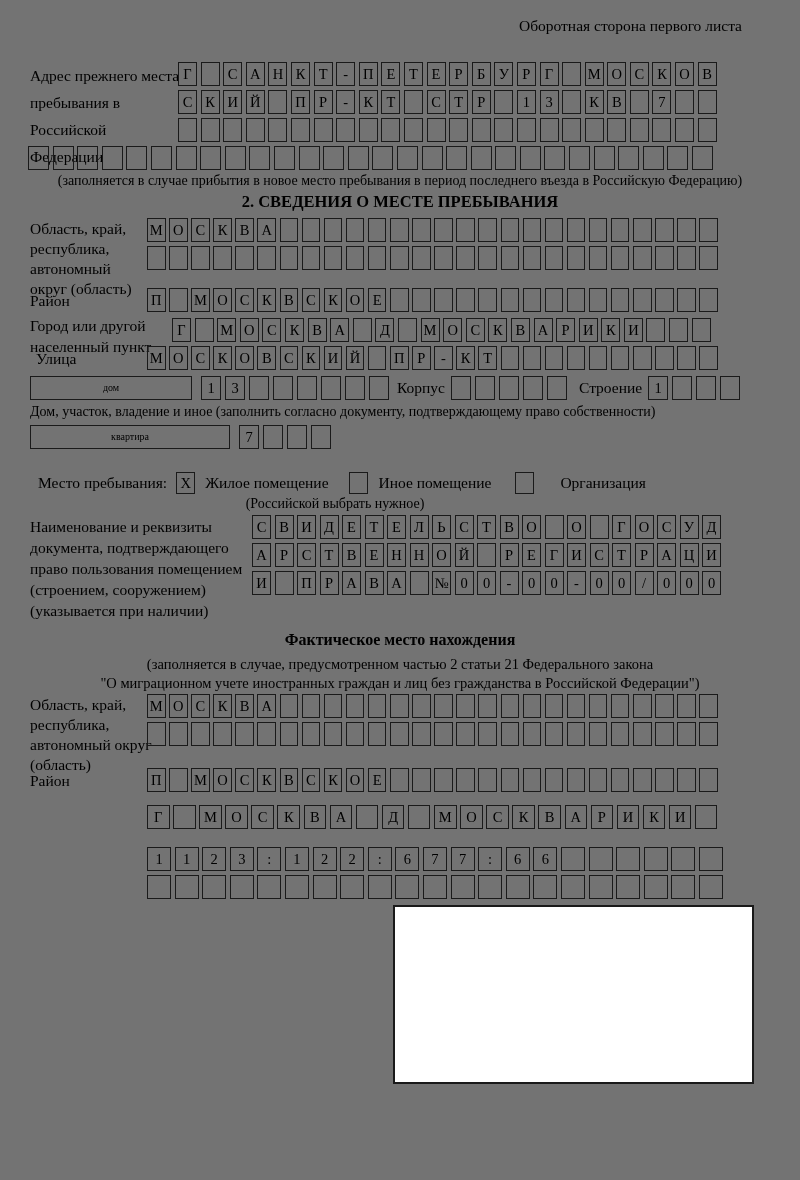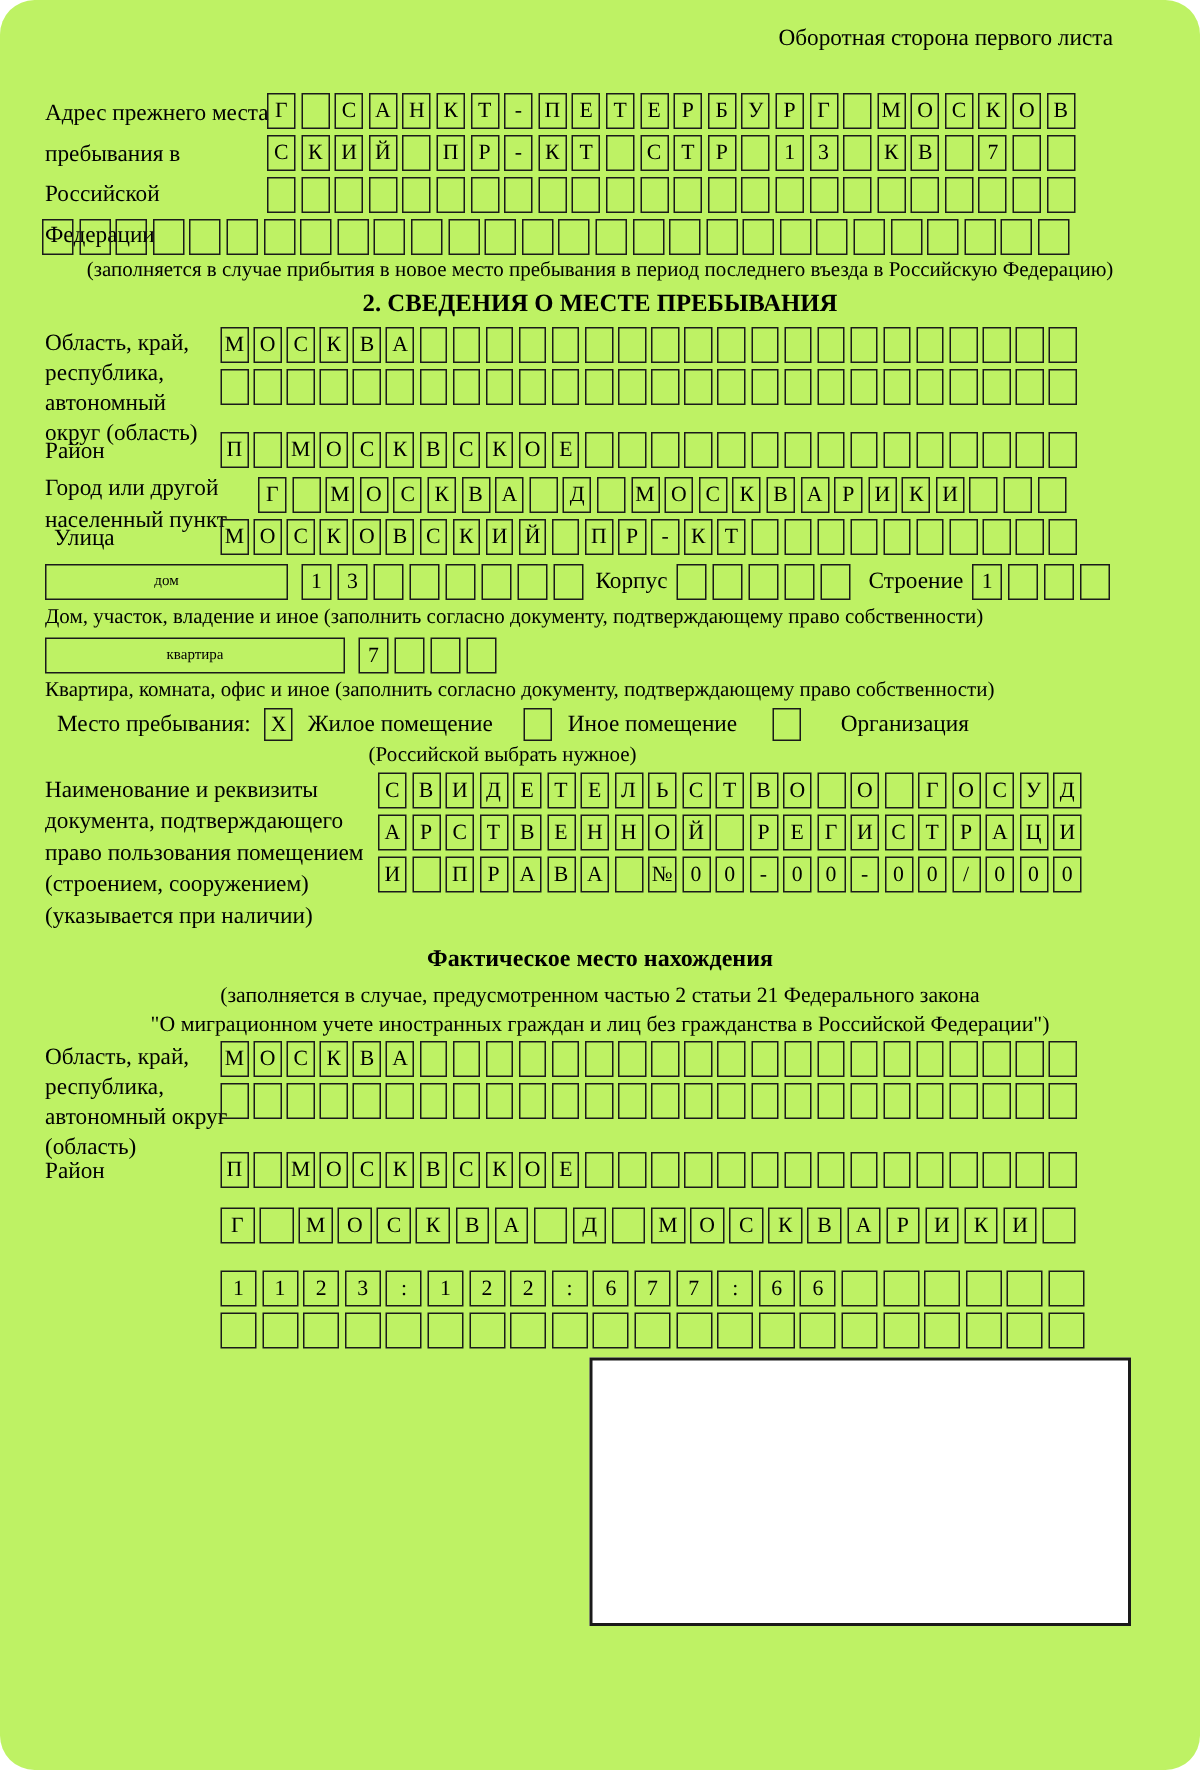--- a/index.html
+++ b/index.html
@@ -1,18 +1,18 @@
 <!DOCTYPE html>
 <html><head>
 <meta charset="utf-8">
 <style>
   html,body { margin:0; padding:0; background:#fff; }
   .page {
-    position:relative; width:800px; height:1180px; background:#bef264;
-    font-family:"Liberation Serif", serif; color:#000; overflow:hidden;border-radius:23px;
+    position:relative; width:800px; height:1180px; background:#737373;
+    font-family:"Liberation Serif", serif; color:#000; overflow:hidden;
   }
   .abs { position:absolute; }
   .lbl { font-size:15.5px; line-height:20px; }
   .cap { font-size:14px; }
   .ttl { font-weight:bold; font-size:16.5px; text-align:center; width:800px; }
   .center { text-align:center; width:800px; }
   .boxrow { display:flex; align-items:flex-start; }
   .cbox {
     box-sizing:content-box; flex:0 0 auto;
     width:var(--bw,17px); height:22px;
@@ -329,21 +329,20 @@
 
   <div class="abs boxrow" style="left:30px; top:425px; align-items:center;">
     <div class="widebox" style="width:198px; margin-right:9px;">квартира</div>
     <div class="boxrow" style="--bw:18px; --bg:4px;">
         <span class="cbox">7</span>
         <span class="cbox"></span>
         <span class="cbox"></span>
         <span class="cbox"></span>
       </div>
   </div>
-  <div class="abs cap" style="left:30px; top:453px;">Квартира, комната, офис и иное (заполнить согласно документу, подтверждающему право собственности)</div>
 
   <div class="abs boxrow" style="left:38px; top:470px; align-items:center;">
     <span class="inline-lbl">Место пребывания:</span>
     <span class="chk" style="margin-left:9px;">X</span>
     <span class="inline-lbl" style="margin-left:10px;">Жилое помещение</span>
     <span class="chk" style="margin-left:20px;"></span>
     <span class="inline-lbl" style="margin-left:11px;">Иное помещение</span>
     <span class="chk" style="margin-left:24px;"></span>
     <span class="inline-lbl" style="margin-left:26px;">Организация</span>
   </div>

